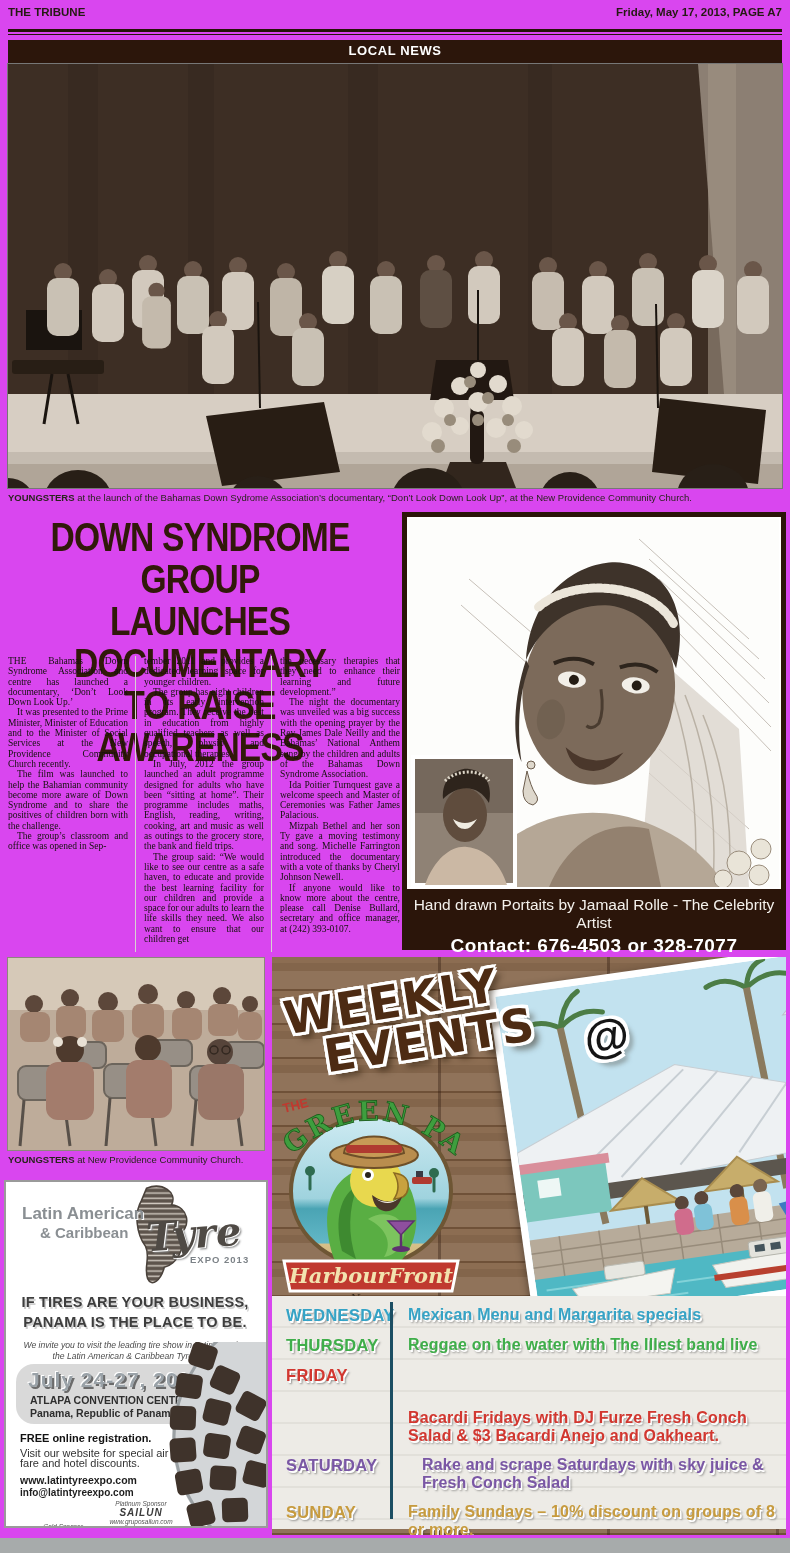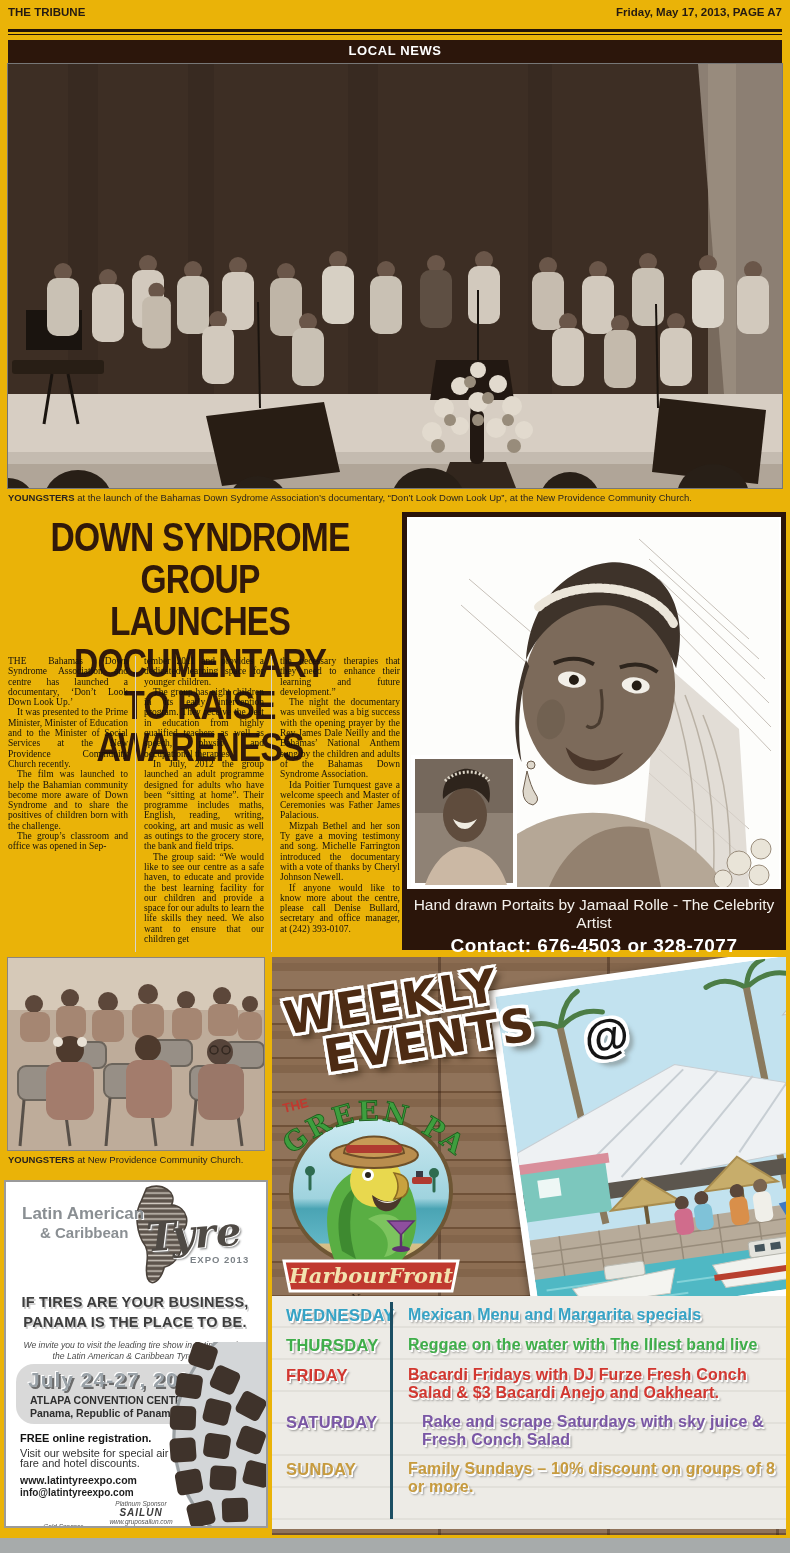--- a/index.html
+++ b/index.html
@@ -1,16 +1,16 @@
 <!DOCTYPE html>
 <html><head>
 <meta charset="utf-8">
 <style>
   html,body{margin:0;padding:0;background:#fff;}
-  .page{position:relative;width:790px;height:1553px;background:#eab308;overflow:hidden;
+  .page{position:relative;width:790px;height:1553px;background:#d946ef;overflow:hidden;
         font-family:"Liberation Sans",sans-serif;color:#1c1812;}
   
   .masthead{position:absolute;left:8px;right:8px;top:6px;height:18px;font-size:11.5px;font-weight:bold;color:#241a12;}
   .masthead .mh-left{position:absolute;left:0;top:0;}
   .masthead .mh-right{position:absolute;right:0;top:0;}
   .mh-rule{position:absolute;left:8px;right:8px;top:29px;border-top:3px solid #241307;}
   .mh-rule2{position:absolute;left:8px;right:8px;top:34px;border-top:1px solid #241307;}
   .section-banner{position:absolute;left:8px;right:8px;top:40px;height:38px;background:#2c160b;
         color:#fff;font-size:13px;font-weight:bold;letter-spacing:.6px;text-align:center;line-height:21px;}
   
@@ -593,21 +593,21 @@
       <div class="ev-row">
         <div class="ev-day" style="color: rgb(53, 163, 198);">WEDNESDAY</div>
         <div class="ev-desc" style="color: rgb(53, 163, 198);">Mexican Menu and Margarita specials</div>
       </div>
       <div class="ev-row">
         <div class="ev-day" style="color: rgb(63, 174, 74);">THURSDAY</div>
         <div class="ev-desc" style="color: rgb(63, 174, 74);">Reggae on the water with The Illest band live</div>
       </div>
       <div class="ev-row">
         <div class="ev-day" style="color: rgb(210, 55, 48);">FRIDAY</div>
-        <div class="ev-desc" style="color: rgb(210, 55, 48);">Bacardi Fridays with DJ Furze  Fresh Conch Salad &amp; $3 Bacardi Anejo and Oakheart.</div>
+        <div class="ev-desc" style="color: rgb(210, 55, 48); margin-top: 43px;">Bacardi Fridays with DJ Furze  Fresh Conch Salad &amp; $3 Bacardi Anejo and Oakheart.</div>
       </div>
       <div class="ev-row">
         <div class="ev-day" style="color: rgb(122, 87, 165);">SATURDAY</div>
         <div class="ev-desc" style="color: rgb(122, 87, 165); margin-left: 14px;">Rake and scrape Saturdays with sky juice &amp; Fresh Conch Salad</div>
       </div>
       <div class="ev-row">
         <div class="ev-day" style="color: rgb(199, 155, 62);">SUNDAY</div>
         <div class="ev-desc" style="color: rgb(199, 155, 62);">Family Sundays – 10% discount on groups of 8 or more.</div>
       </div>
     </div>

